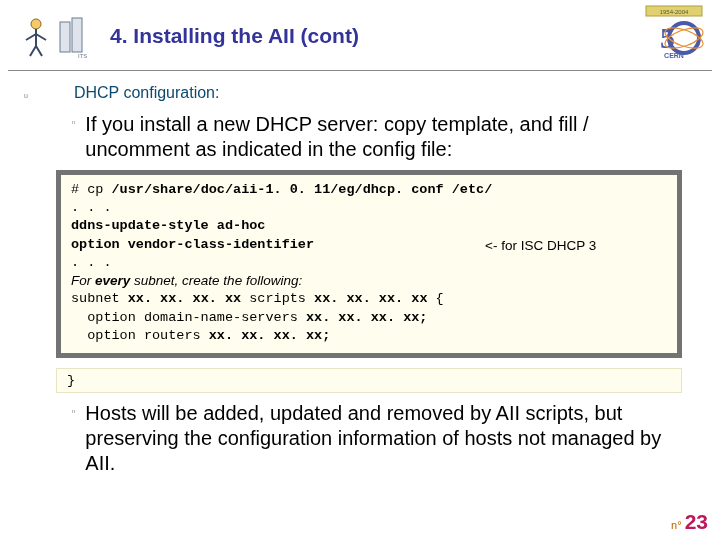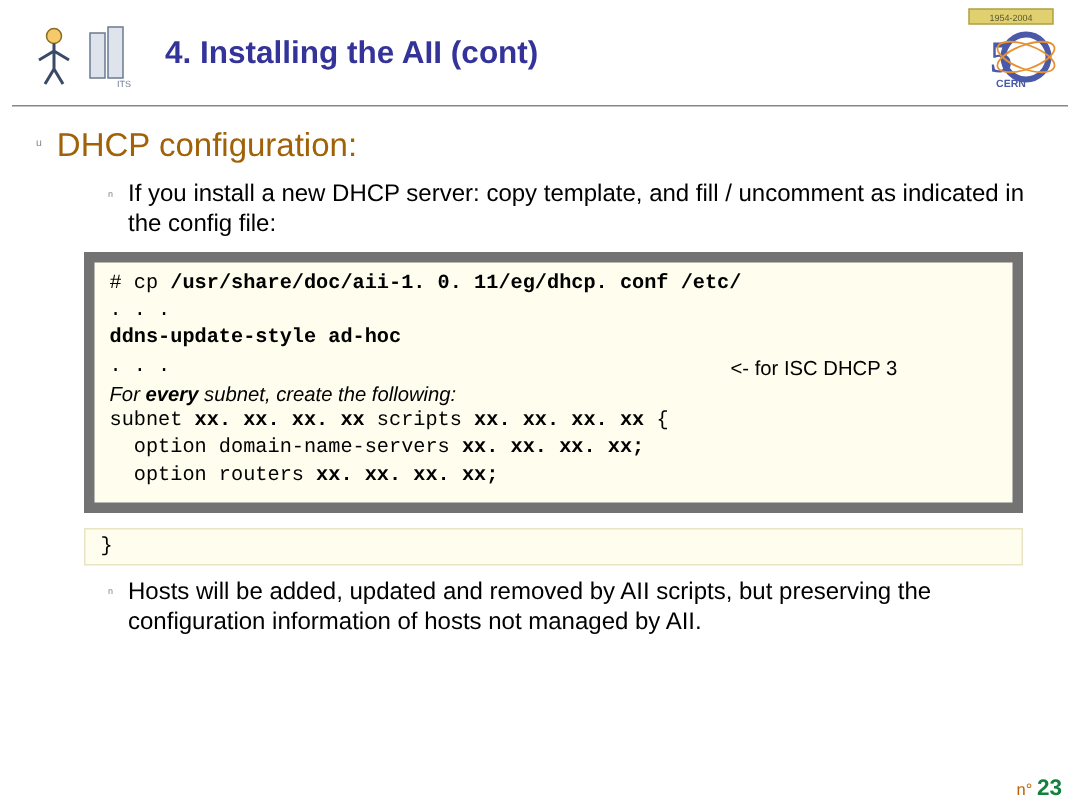--- a/index.html
+++ b/index.html
@@ -66,46 +66,47 @@
     margin-bottom: 10px;
   }
   .bullet-u {
     font-family: Arial, sans-serif;
     font-size: 7px;
     color: #888;
     margin-right: 10px;
     margin-top: 8px;
   }
   .lvl1-text {
-    font-size: 22px;
-    color: #a16207;
+    font-size: 16px;
+    color: #0c4a6e;
+    margin-left: 36px;
   }
   .lvl2 {
     display: flex;
     align-items: flex-start;
     margin-left: 48px;
     margin-right: 10px;
     margin-bottom: 8px;
   }
   .bullet-n {
     font-family: Arial, sans-serif;
     font-size: 6px;
     color: #888;
     margin-right: 10px;
     margin-top: 7px;
   }
   .lvl2-text {
-    font-size: 16px;
+    font-size: 20px;
     color: #000;
     line-height: 1.25;
   }
   .code-block {
     margin: 6px 18px 10px 32px;
     background: #fffdee;
-    border: 7px solid #737373;
+    border: 5px solid #737373;
     padding: 6px 10px 8px 10px;
     font-size: 13.5px;
     line-height: 1.35;
     position: relative;
   }
   .mono {
     font-family: "Courier New", Courier, monospace;
   }
   .bold { font-weight: bold; }
   .ital { font-style: italic; }
@@ -128,23 +129,23 @@
     font-size: 13.5px;
   }
   .footer-num {
     position: absolute;
     right: 12px;
     bottom: 6px;
     font-size: 11px;
     color: #c06000;
   }
   .footer-num .pg {
-    font-size: 15px;
+    font-size: 21px;
     font-weight: bold;
-    color: #15803d;
+    color: #be185d;
   }
   
 </style>
 </head>
 <body>
 
 <div class="slide">
 
   <div class="header">
     <svg class="logo-its" viewBox="0 0 80 46">
@@ -179,20 +180,21 @@
 
     <div class="lvl2">
       <span class="bullet-n">n</span>
       <span class="lvl2-text">If you install a new DHCP server: copy template, and fill / uncomment as indicated in the config file:</span>
     </div>
 
     <div class="code-block">
       <div class="mono"><span># cp </span><span class="bold">/usr/share/doc/aii-1. 0. 11/eg/dhcp. conf /etc/</span></div>
       <div class="mono">. . .</div>
       <div class="mono bold">ddns-update-style ad-hoc</div>
+      <div class="mono bold">option vendor-class-identifier</div>
       <div class="mono">. . .</div>
       <div class="ital" style="font-family:Arial,sans-serif;"><span>For </span><span class="bold">every</span><span> subnet, create the following:</span></div>
       <div class="mono"><span>subnet </span><span class="bold">xx. xx. xx. xx</span><span> scripts </span><span class="bold">xx. xx. xx. xx</span><span> {</span></div>
       <div class="mono" style="white-space:pre;"><span>  option domain-name-servers </span><span class="bold">xx. xx. xx. xx;</span></div>
       <div class="mono" style="white-space:pre;"><span>  option routers </span><span class="bold">xx. xx. xx. xx;</span></div>
 
       <div class="annot">
         <div>&lt;- for ISC DHCP 3</div>
       </div>
     </div>

